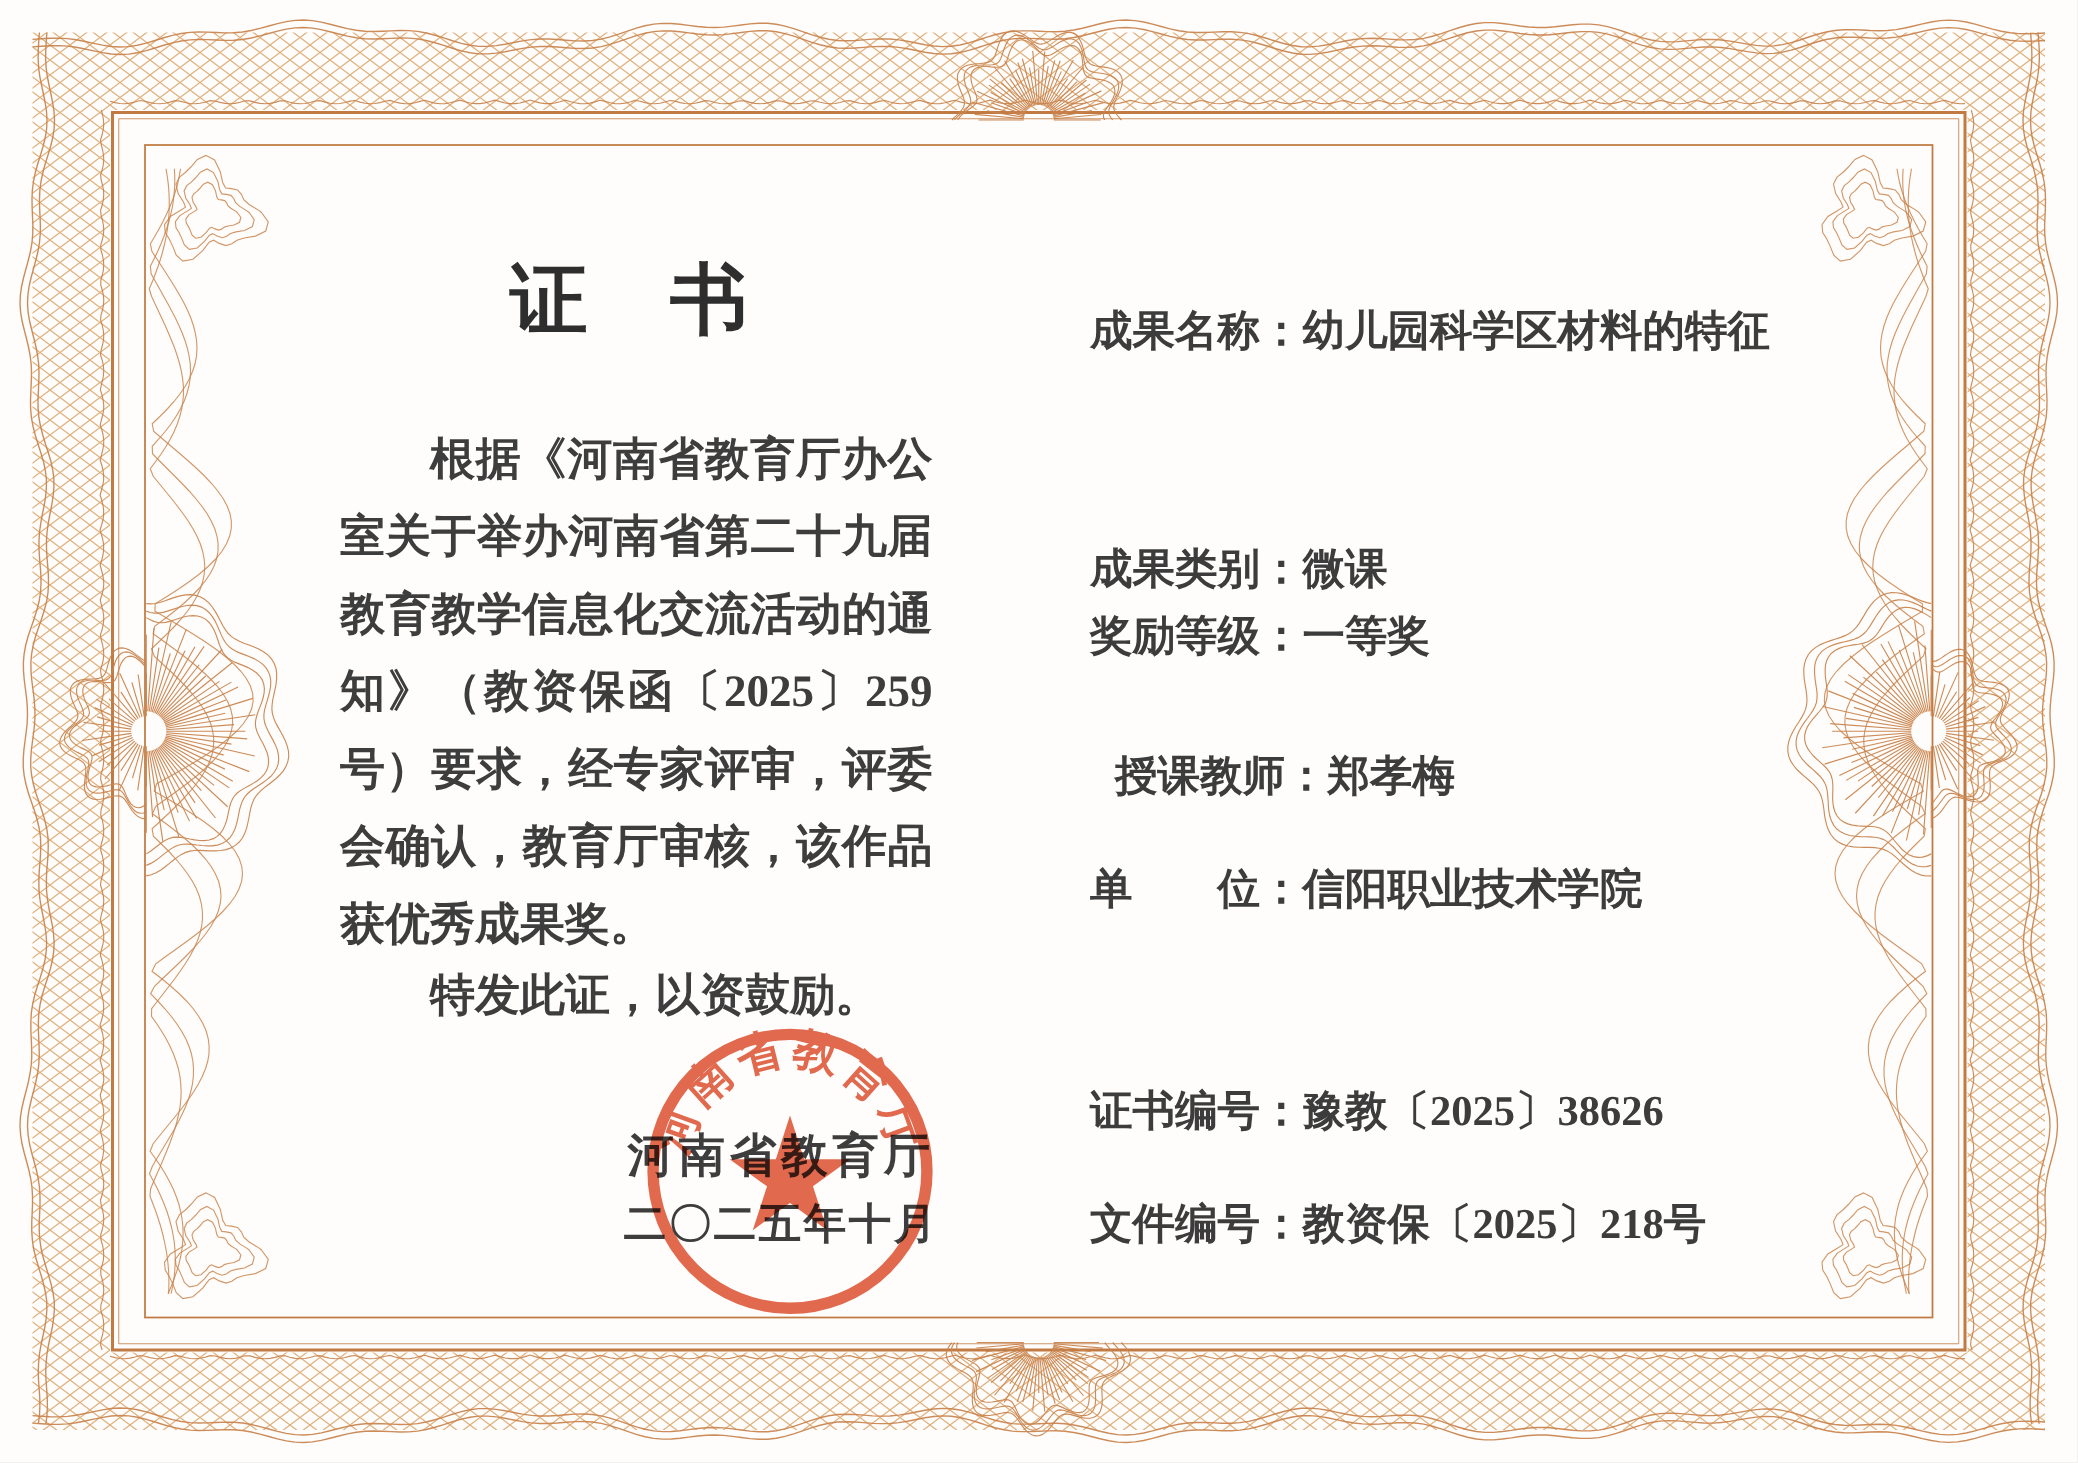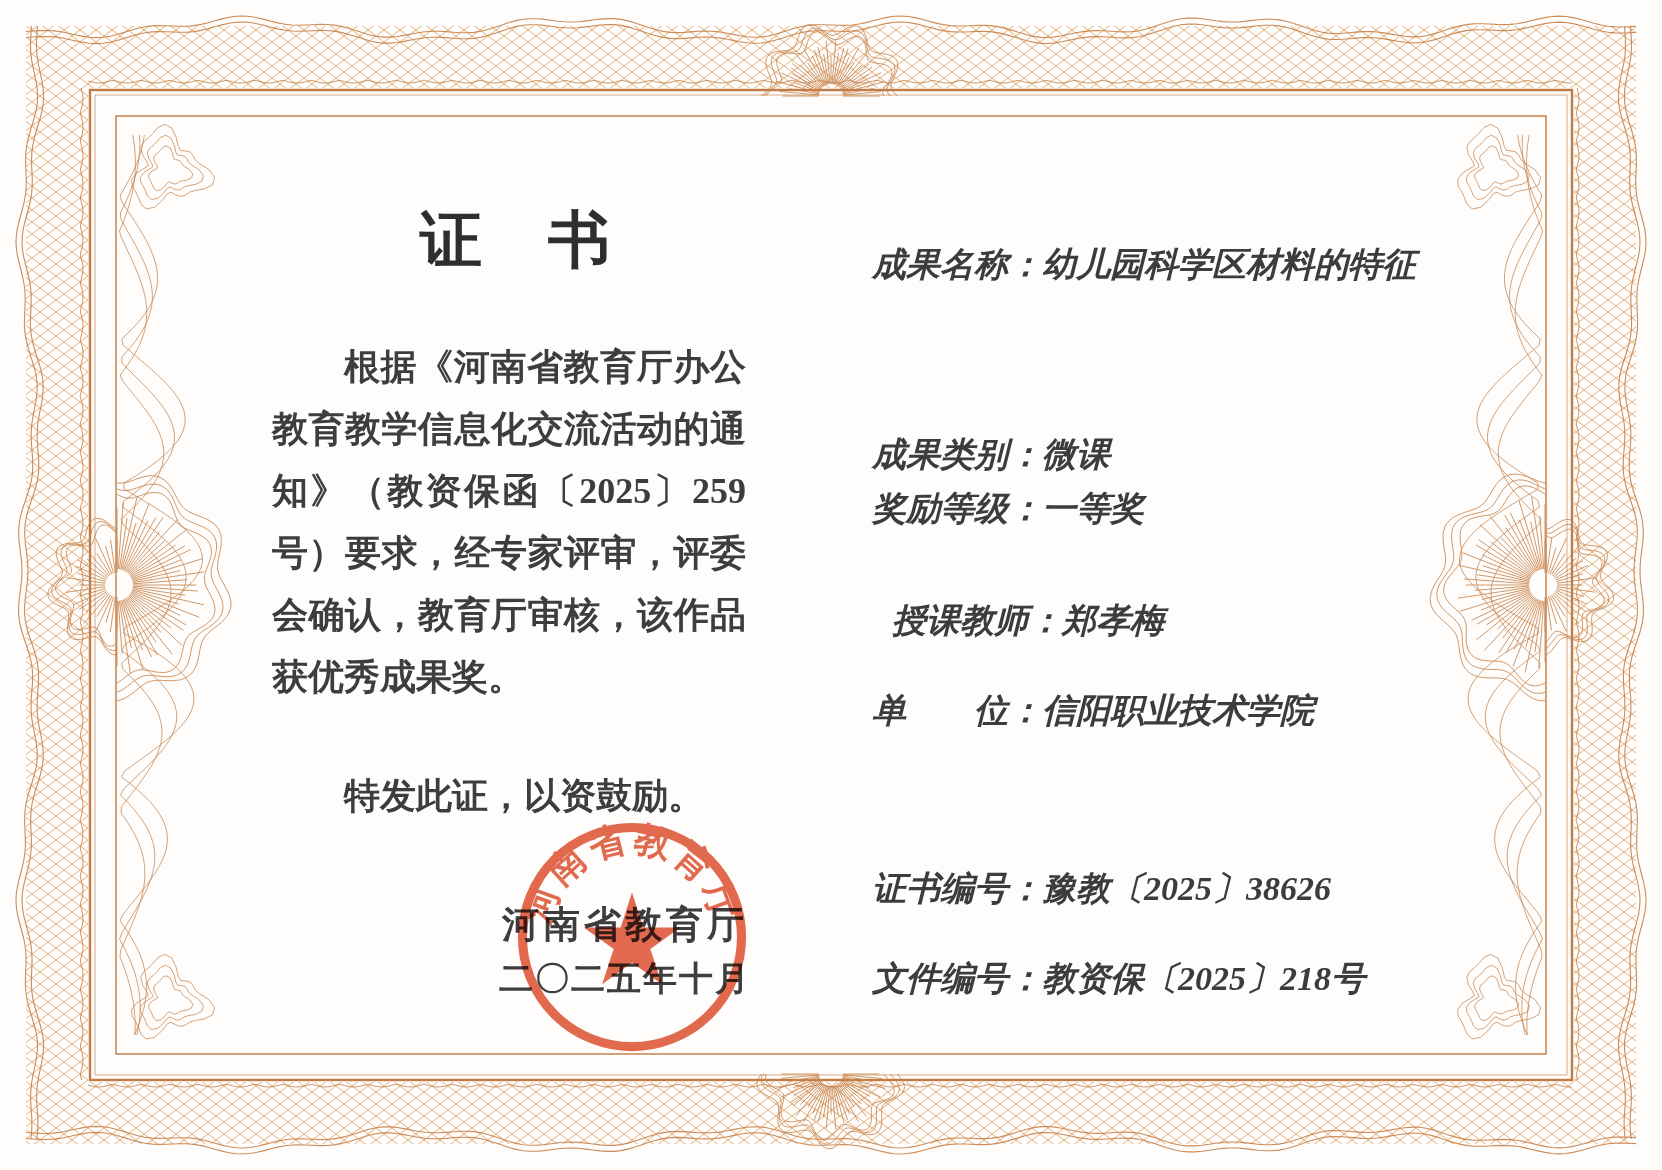--- a/index.html
+++ b/index.html
@@ -5,21 +5,21 @@
   html,body{margin:0;padding:0;background:#e8e8e8;}
   .page{
     position:relative;width:1662px;height:1170px;margin:0 auto;
     background:#fefdfb;overflow:hidden;
     font-family:"Liberation Serif","DejaVu Serif",serif;
     color:#3a3a3a;
   }
   #border{position:absolute;left:0;top:0;z-index:1;}
   .content{position:absolute;left:0;top:0;width:100%;height:100%;z-index:2;}
   .title{
-    position:absolute;left:280px;top:198px;width:472px;
+    position:absolute;left:268px;top:198px;width:472px;
     text-align:center;font-size:62px;font-weight:700;color:#2e2e2e;
     letter-spacing:2px;
   }
   .paragraph{
     position:absolute;left:272px;top:336px;width:474px;
     font-size:36px;font-weight:700;line-height:62px;color:#3d3d3d;
   }
   .pline{text-align:justify;text-align-last:justify;height:62px;}
   .pline.first{text-indent:72px;}
   .pline.short{text-align:right;text-align-last:left;}
@@ -31,21 +31,20 @@
     position:absolute;left:430px;top:900px;width:390px;text-align:center;
     font-size:37px;font-weight:700;letter-spacing:4px;color:#3d3d3d;
   }
   .issue-date{
     position:absolute;left:430px;top:956px;width:390px;text-align:center;
     font-size:34px;font-weight:700;letter-spacing:2px;color:#3d3d3d;
   }
   .row{
     position:absolute;left:872px;font-size:34px;font-weight:700;color:#3c3c3c;
     white-space:nowrap;
-    font-style:italic;
   }
   .r0{top:242px;} .r1{top:432px;} .r2{top:486px;} .r3{top:598px;margin-left:20px;} .r4{top:688px;}
   .n0{top:866px;} .n1{top:956px;}
   .seal{
     position:absolute;left:490px;top:793px;width:284px;height:284px;z-index:3;
     mix-blend-mode:multiply;opacity:.9;
   }
 </style>
 </head>
 <body>
@@ -117,20 +116,21 @@
       <path d="M1515.8,1000.0 L1518.7,1004.0 L1517.6,1007.8 L1513.3,1010.0 L1508.5,1010.8 L1505.4,1011.7 L1503.3,1013.3 L1500.8,1014.1 L1497.9,1013.1 L1495.5,1011.8 L1493.6,1012.6 L1490.9,1016.1 L1486.8,1019.8 L1482.5,1020.6 L1479.7,1018.1 L1478.2,1014.4 L1476.8,1011.3 L1475.0,1008.5 L1474.7,1005.2 L1477.2,1001.7 L1481.2,999.3 L1483.6,997.7 L1482.8,995.5 L1480.5,991.9 L1479.6,987.9 L1481.0,985.0 L1483.6,983.1 L1486.0,980.6 L1488.7,977.4 L1492.2,975.8 L1496.0,977.8 L1498.4,982.7 L1499.4,987.4 L1500.6,989.6 L1503.0,989.9 L1505.7,990.5 L1507.3,992.3 L1508.3,994.6 L1510.6,996.6 L1514.7,999.1 Z" fill="none" stroke="#c9854f" stroke-width="0.9" opacity="0.85"></path>
       <path d="M95,95 h1472 v980 h-1472 Z" fill="none" stroke="#c07a42" stroke-width="0.8" opacity="0.8"></path>
     </svg>
 
   <div class="content">
 
     <div class="title">证　书</div>
 
     <div class="paragraph">
       <div class="pline first">根据《河南省教育厅办公</div>
+      <div class="pline">室关于举办河南省第二十九届</div>
       <div class="pline">教育教学信息化交流活动的通</div>
       <div class="pline">知》（教资保函〔2025〕259</div>
       <div class="pline">号）要求，经专家评审，评委</div>
       <div class="pline">会确认，教育厅审核，该作品</div>
       <div class="pline short">获优秀成果奖。</div>
     </div>
 
     <div class="closing">特发此证，以资鼓励。</div>
 
     <div class="issuer">河南省教育厅</div>

